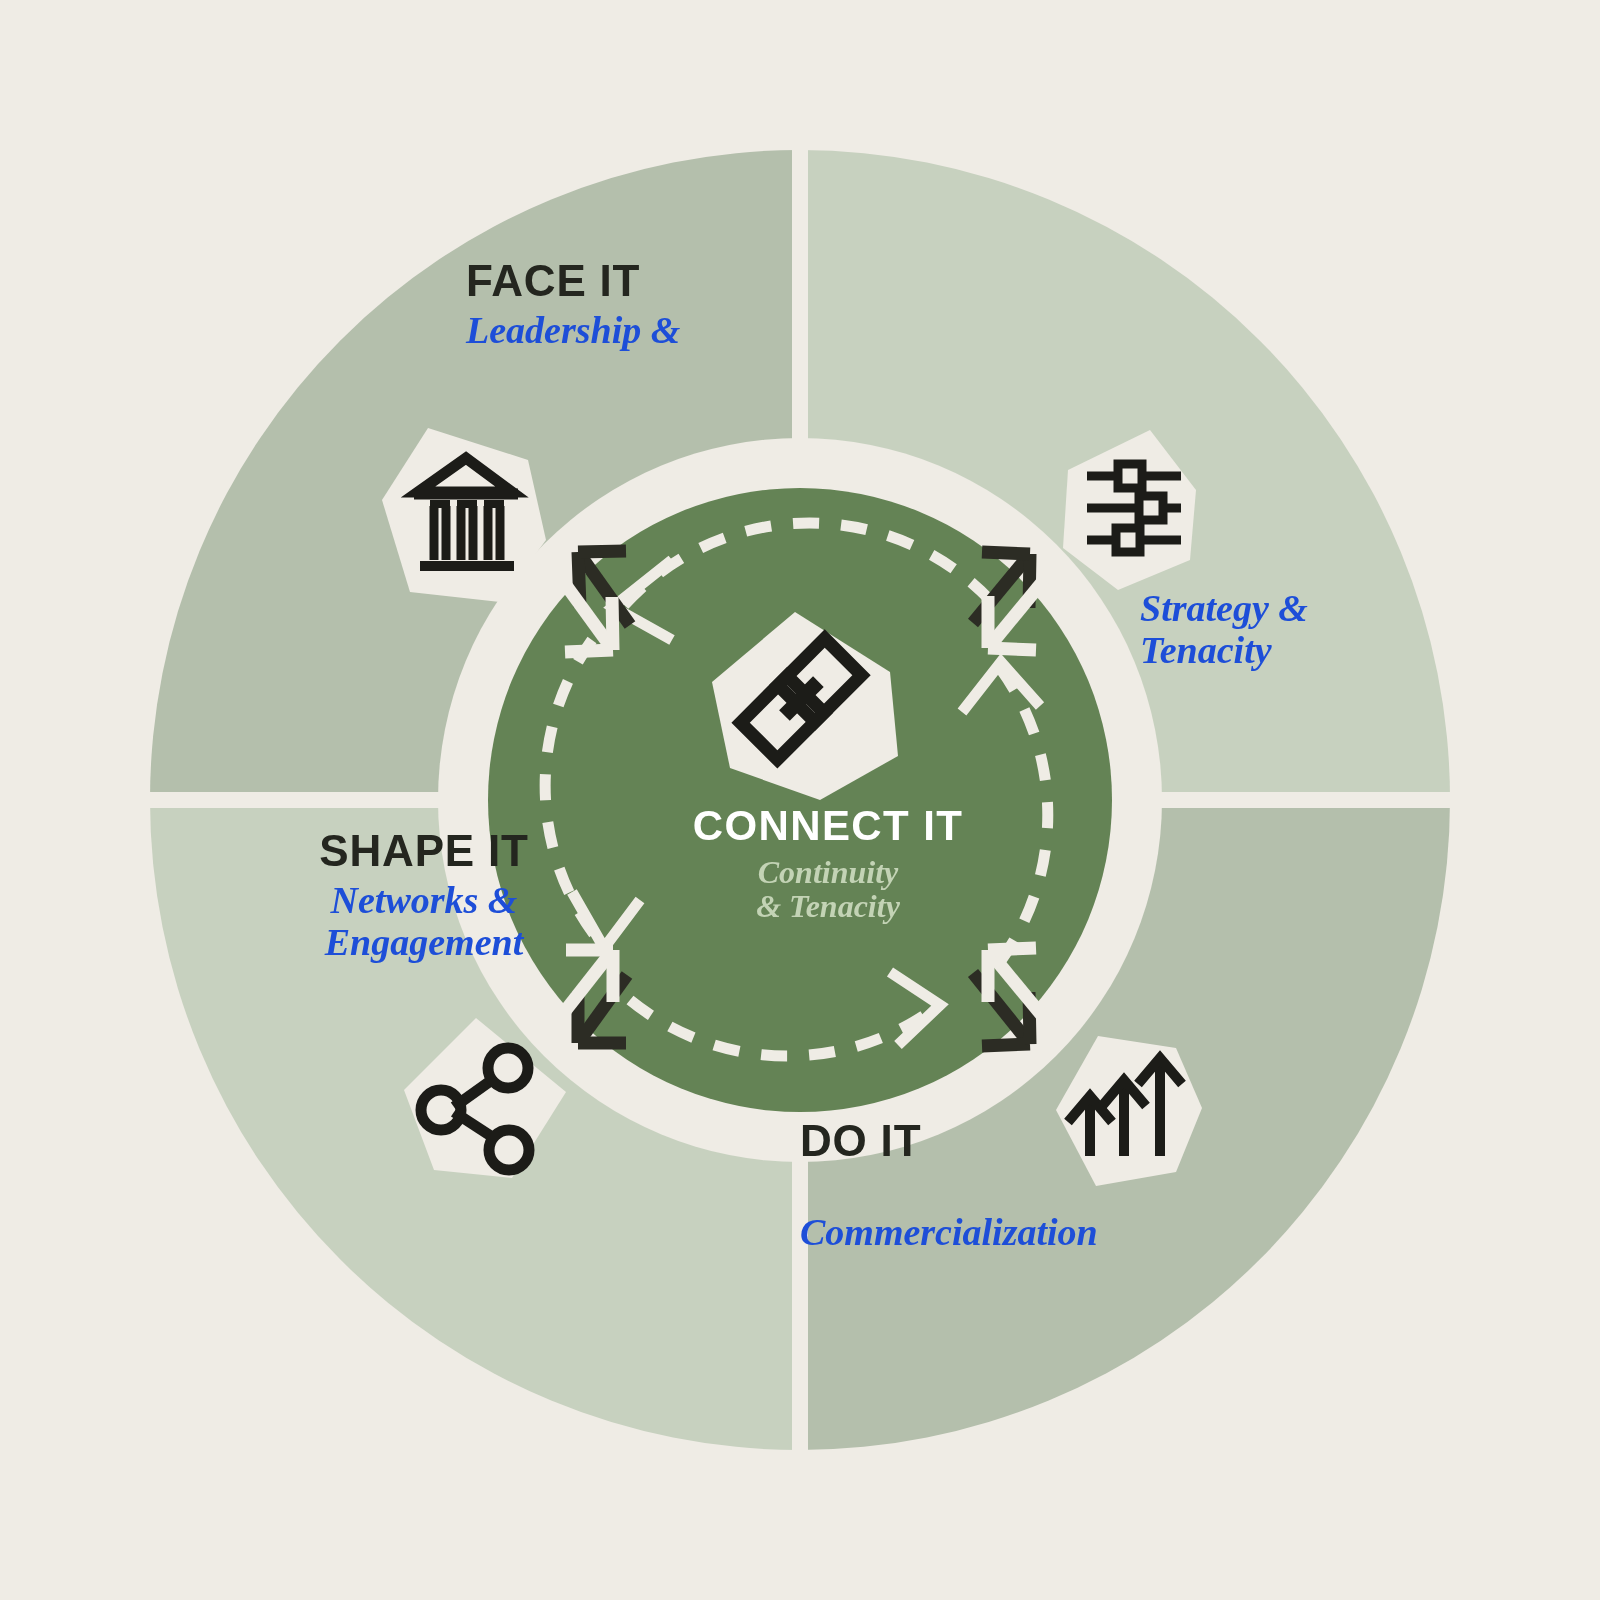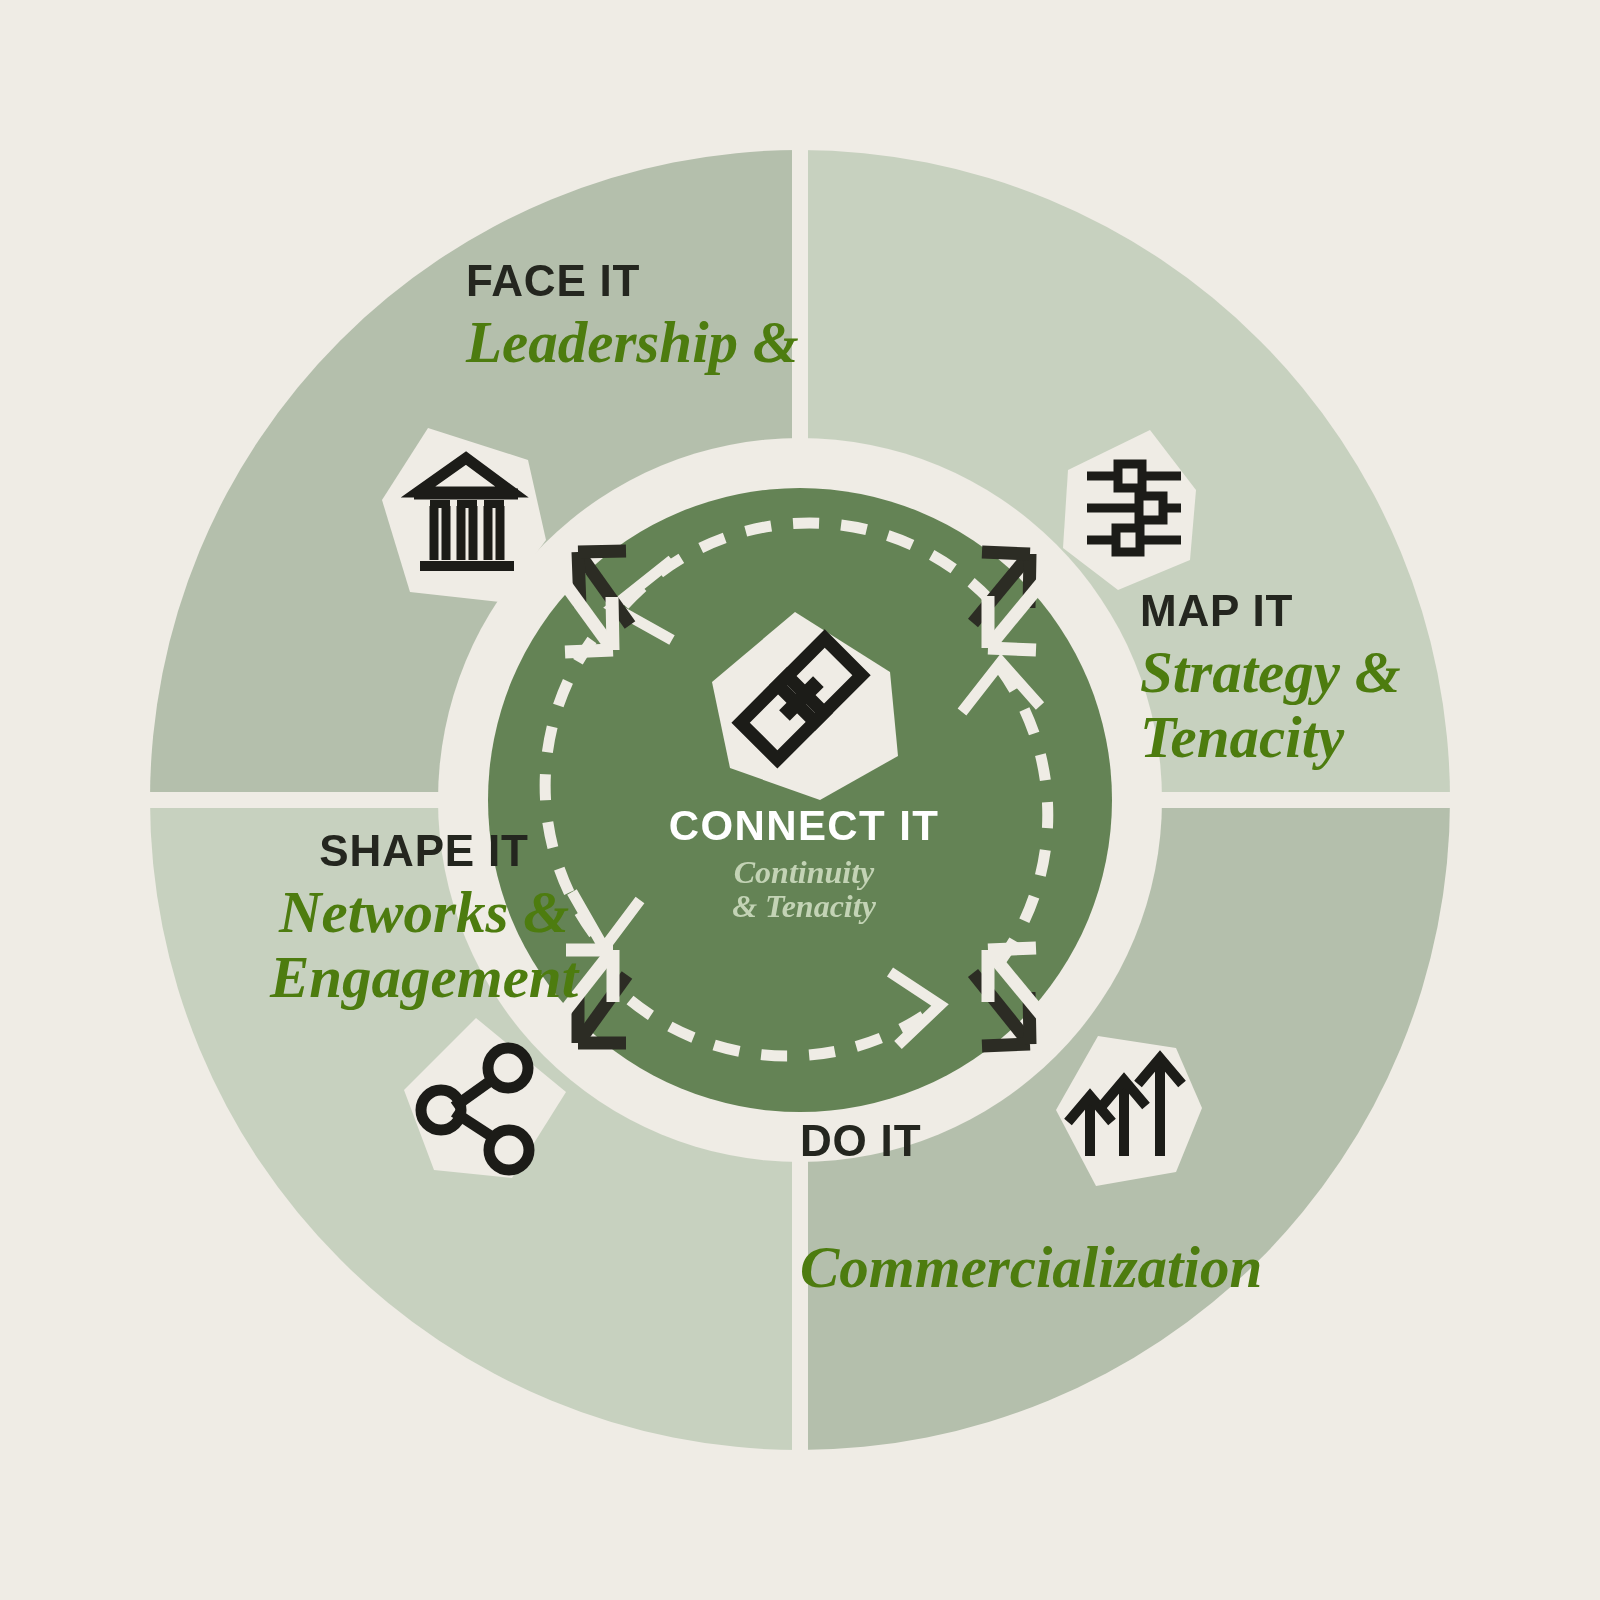--- a/index.html
+++ b/index.html
@@ -37,33 +37,33 @@
     letter-spacing: 0.8px;
     color: #24261f;
     line-height: 1.05;
     margin: 0 0 6px 0;
     white-space: nowrap;
   }
   .lbl-sub {
     font-family: "Liberation Serif", serif;
     font-style: italic;
     font-weight: 700;
-    font-size: 59px;
-    color: #4d7c0f;
+    font-size: 38px;
+    color: #1d4ed8;
     line-height: 1.1;
     margin: 0;
   }
   
   #label-face   { left: 466px; top: 258px;  text-align: left;  width: 400px; }
   #label-map    { left: 1140px; top: 588px; text-align: left;  width: 330px; }
   #label-shape  { left: 224px;  top: 828px; text-align: center;  width: 400px; }
   #label-do     { left: 800px;  top: 1118px; text-align: left; width: 460px; }
 
   #label-center {
-    left: 564px;
+    left: 588px;
     top: 804px;
     width: 480px;
     text-align: center;
   }
   #label-center .lbl-title {
     color: #ffffff;
     font-size: 42px;
     letter-spacing: 1.4px;
     margin-bottom: 8px;
   }
@@ -227,21 +227,20 @@
   </svg>
 
   <div class="labelbox" id="label-face">
     <div class="lbl-title">FACE IT</div>
     <div class="lbl-sub">
       <span>Leadership &amp;</span><br>
     </div>
   </div>
 
   <div class="labelbox" id="label-map">
-    <div class="lbl-title">MAP IT</div>
     <div class="lbl-sub">
       <span>Strategy &amp;</span><br>
       <span>Tenacity</span>
     </div>
   </div>
 
   <div class="labelbox" id="label-shape">
     <div class="lbl-title">SHAPE IT</div>
     <div class="lbl-sub">
       <span>Networks &amp;</span><br>

